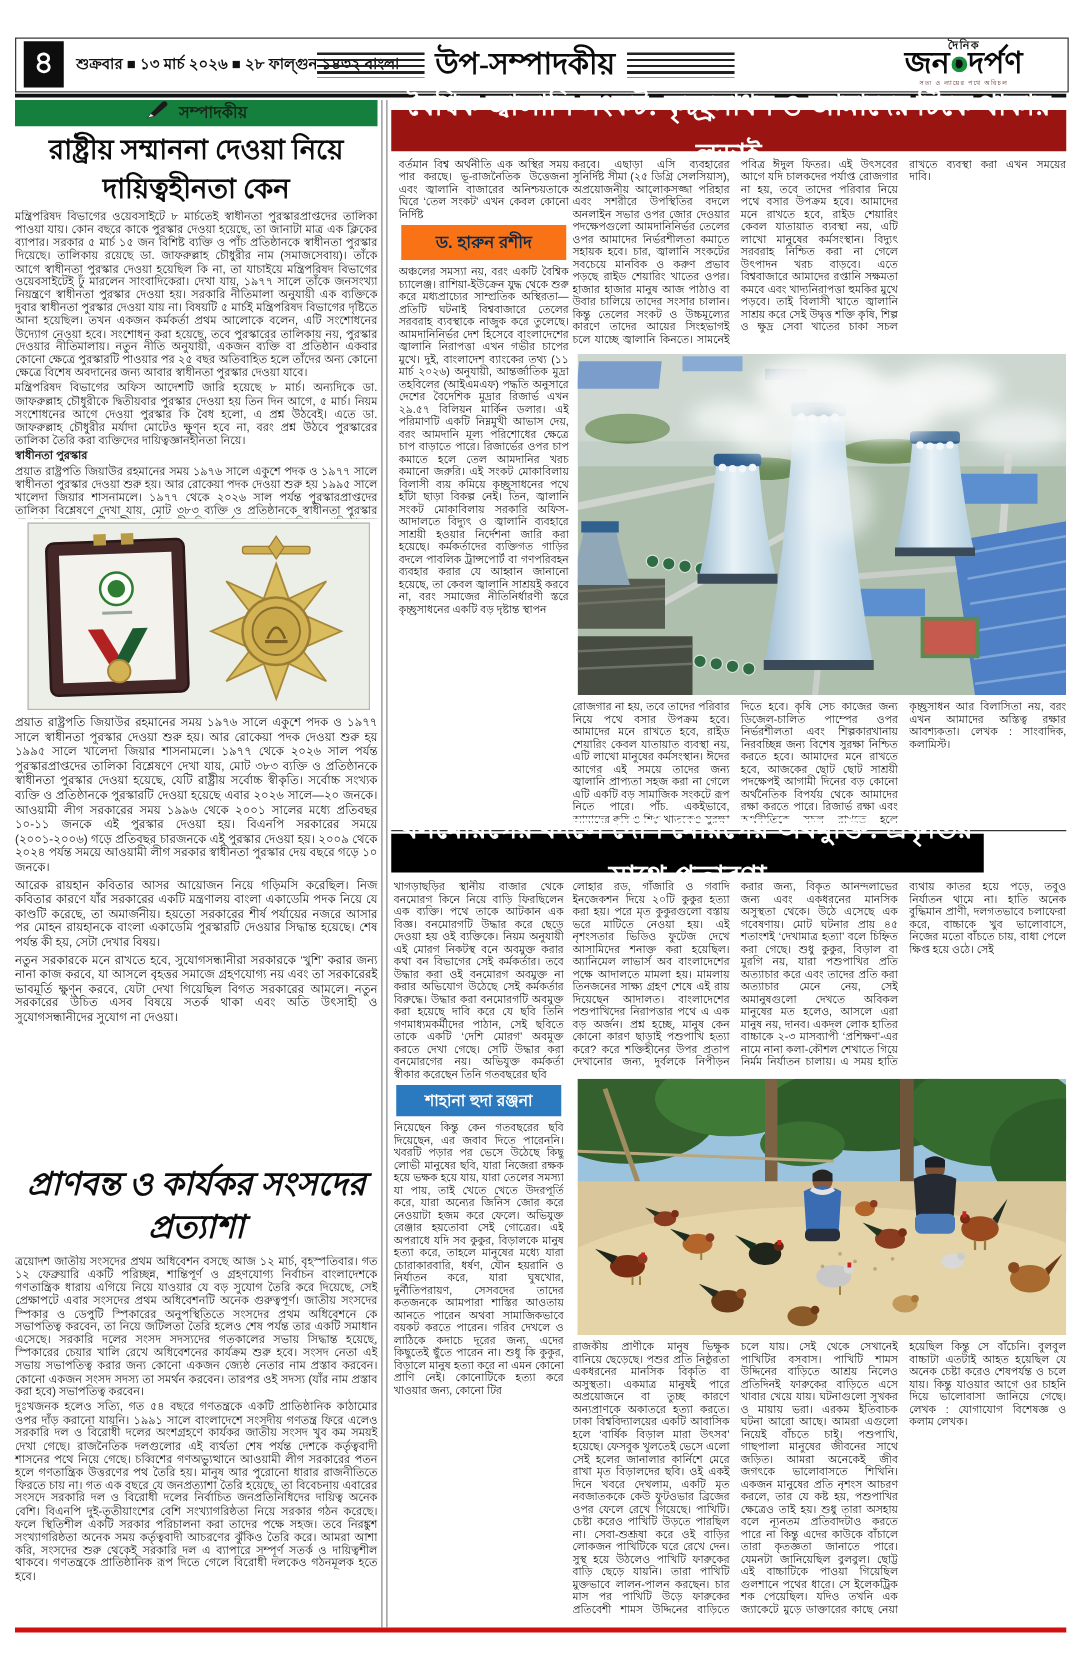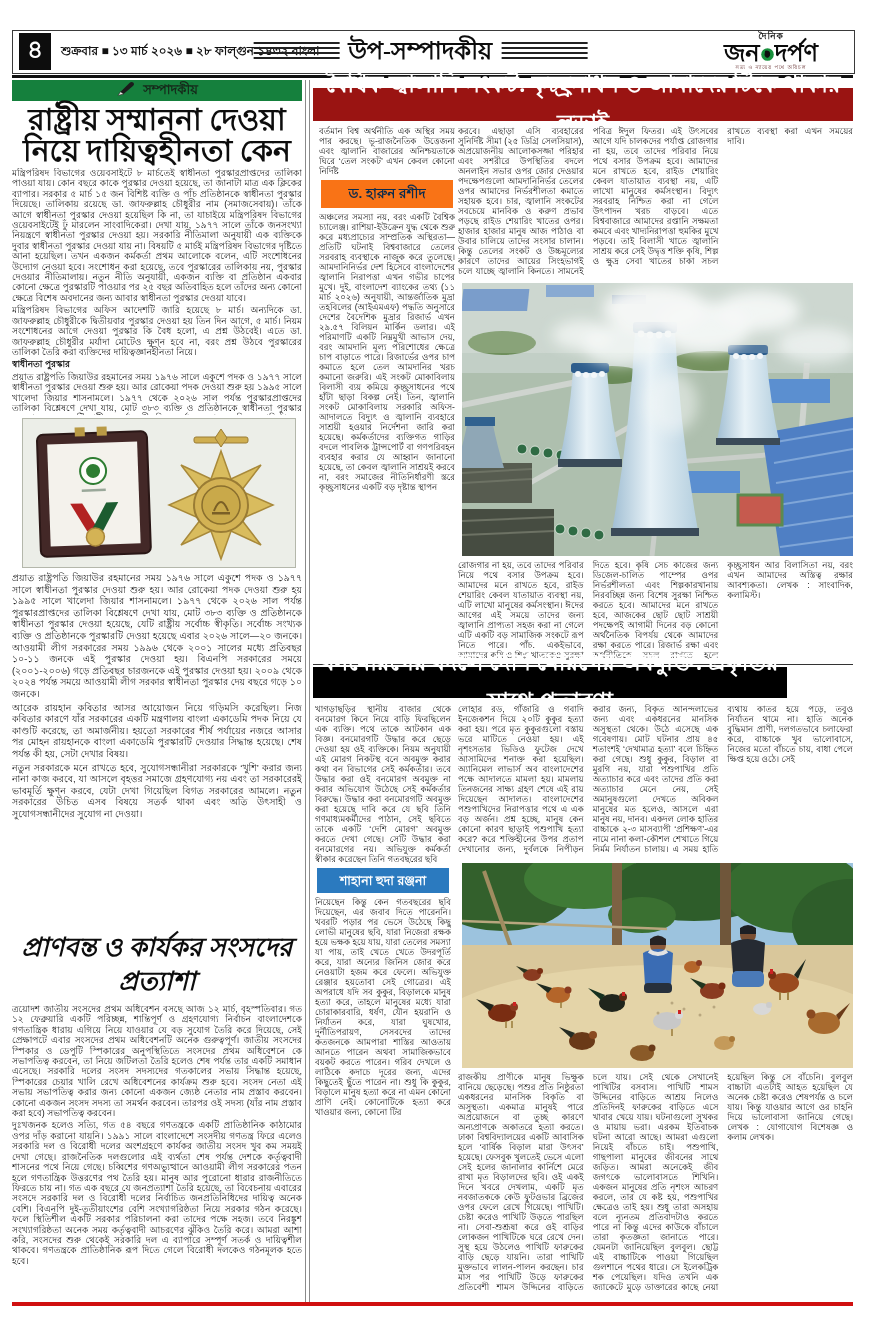--- a/index.html
+++ b/index.html
@@ -11,28 +11,28 @@
   .masthead{left:12px;top:30px;width:841px;height:42px;border:1px solid #3a3a3a;background:#fff;}
   .pagenum{left:6px;top:2px;width:32px;height:37px;background:#0d0d0d;color:#fff;
            display:flex;align-items:center;justify-content:center;font-size:25px;font-weight:700;}
   .dateline{left:48px;top:0;height:41px;display:flex;align-items:center;font-size:12px;font-weight:700;color:#111;}
   .mast-center{left:50%;top:0;height:41px;transform:translateX(-54%);display:flex;align-items:center;gap:9px;}
   .mast-lines{width:86px;height:20px;background:repeating-linear-gradient(to bottom,#222 0 2px,transparent 2px 5px);}
   .mast-title{font-size:24px;font-weight:700;color:#0c0c0c;font-family:"Liberation Serif","DejaVu Serif",serif;}
   .logo{right:8px;top:1px;width:150px;height:40px;text-align:center;line-height:1;}
   .logo-top{font-size:9px;font-weight:700;letter-spacing:1px;}
   .logo-main{display:flex;align-items:center;justify-content:center;gap:1px;font-size:24px;font-weight:900;
-             font-family:Liberation Serif, serif;color:#0a0a0a;}
+             font-family:Liberation Mono, monospace;color:#0a0a0a;}
   .logo-tagline{font-size:5px;color:#5a2020;letter-spacing:1px;}
   .rule-thick{left:12px;top:75px;width:841px;height:3px;background:#101010;}
 
   
   .ed-label{left:12px;top:80px;width:290px;height:21px;background:#15803d;display:flex;align-items:center;justify-content:center;gap:7px;}
   .ed-label-text{font-size:13px;font-weight:700;color:#16281a;}
-  .ed-h1{left:12px;top:104px;width:290px;font-size:30px;line-height:31px;font-weight:800;text-align:center;
+  .ed-h1{left:12px;top:104px;width:290px;font-size:22px;line-height:31px;font-weight:800;text-align:center;
          font-family:"Liberation Serif","DejaVu Serif",serif;color:#0d0d0d;}
   .lbody{font-size:9px;line-height:10.4px;text-align:justify;color:#191919;overflow:hidden;}
   .lbody p{margin:0 0 2px 0;}
   .lsub{font-weight:800;}
   .medal-fig{left:22px;top:418px;width:272px;height:148px;background:#eceee8;border:1px solid #b4b7ab;}
   .ed-h2{left:12px;top:931px;width:290px;font-size:26px;line-height:34px;font-weight:800;text-align:center;
          font-family:"Liberation Serif","DejaVu Serif",serif;color:#0d0d0d;font-style:italic;}
 
   .vdivider{left:305px;top:80px;width:3px;height:1222px;border-left:1px solid #8a8a8a;border-right:1px solid #8a8a8a;}
 

